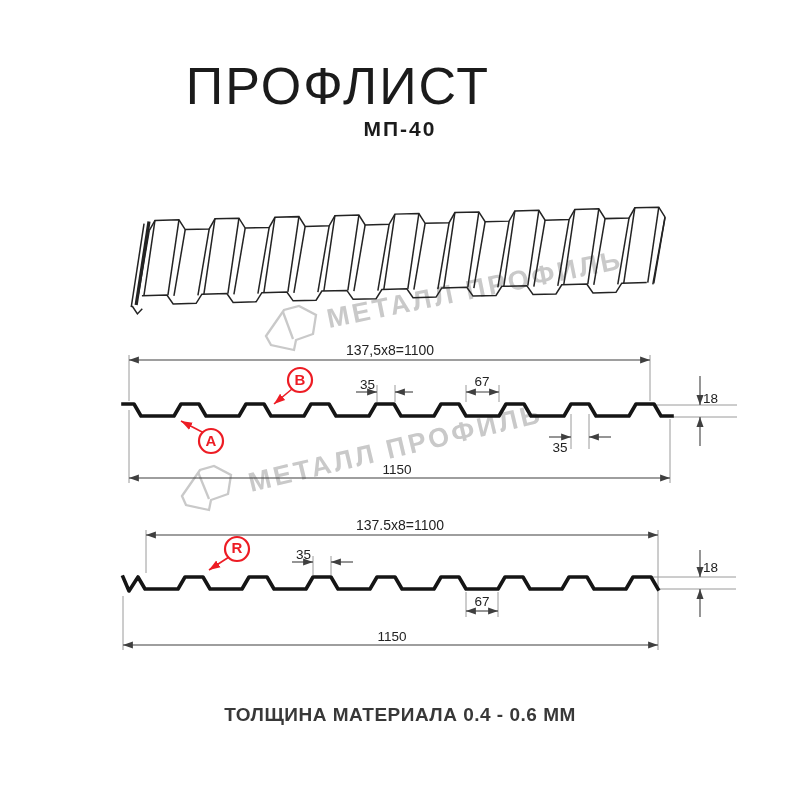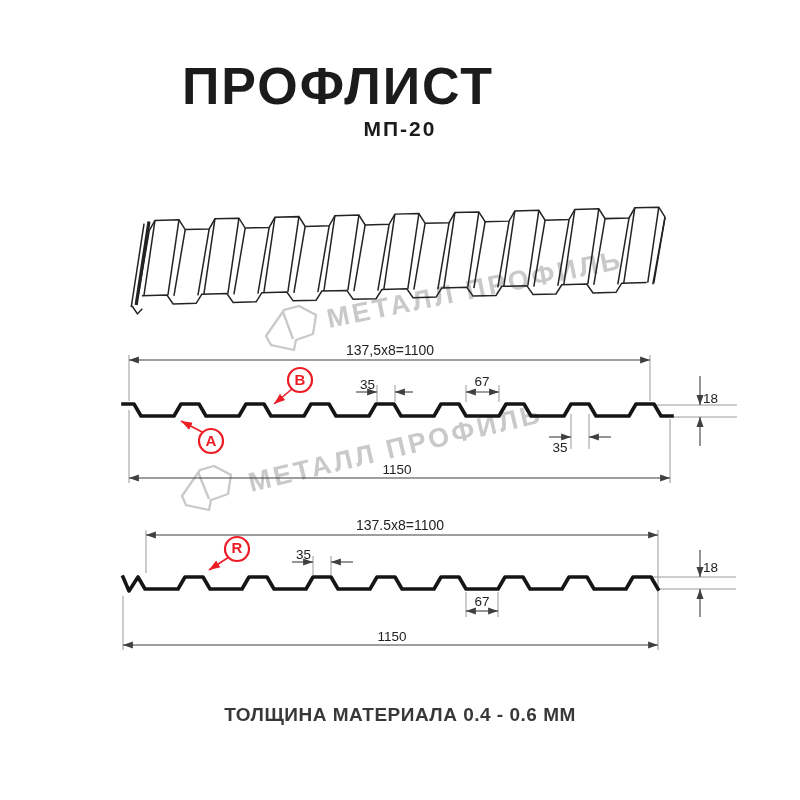--- a/index.html
+++ b/index.html
@@ -1,19 +1,19 @@
 <!DOCTYPE html>
 <html><head>
 <meta charset="utf-8">
 <style>
   html,body{margin:0;padding:0;background:#ffffff;}
   .page{position:relative;width:800px;height:800px;background:#ffffff;overflow:hidden;
         font-family:"Liberation Sans",sans-serif;}
   .title{position:absolute;top:56px;left:0;width:676px;text-align:center;
-         font-size:52px;font-weight:bold;letter-spacing:2px;color:#1b1b1b;}
+         font-size:52px;font-weight:normal;letter-spacing:2px;color:#1b1b1b;}
   .subtitle{position:absolute;top:117px;left:0;width:800px;text-align:center;
             font-size:21px;font-weight:600;letter-spacing:2px;color:#1b1b1b;}
   .footer{position:absolute;top:704px;left:0;width:800px;text-align:center;
           font-size:19px;font-weight:700;letter-spacing:0.5px;color:#383838;}
   svg{position:absolute;top:0;left:0;}
   .wm-text{font-size:27px;font-weight:bold;letter-spacing:3px;fill:#c9c9c9;}
   .wm-shape{stroke:#c9c9c9;stroke-width:2.3;fill:none;stroke-linejoin:miter;}
   .sheet{stroke:#232323;stroke-width:1.5;fill:none;}
   .profile{stroke:#151515;stroke-width:3.6;fill:none;stroke-linejoin:round;stroke-linecap:square;}
   .ext{stroke:#9a9a9a;stroke-width:1;fill:none;}
@@ -23,21 +23,21 @@
   .red-lbl circle{stroke:#ed1c24;stroke-width:2.2;fill:#ffffff;}
   .red-lbl text{fill:#ed1c24;font-size:15px;font-weight:600;}
   .red-lbl line{stroke:#ed1c24;stroke-width:1.6;}
 </style>
 </head>
 <body>
 
 <div class="page">
 
   <div class="title">ПРОФЛИСТ</div>
-  <div class="subtitle">МП-20</div>
+  <div class="subtitle">МП-40</div>
 
   <svg width="800" height="800" viewBox="0 0 800 800">
 
     <defs>
       <marker id="ar" viewBox="0 0 10 8" refX="9" refY="4" markerWidth="10" markerHeight="8" orient="auto-start-reverse">
         <path d="M0,0.8 L9,4 L0,7.2 z" fill="#3f3f3f"></path>
       </marker>
       <marker id="arr" viewBox="0 0 8 7" refX="7" refY="3.5" markerWidth="8" markerHeight="7" orient="auto">
         <path d="M0,1 L7,3.5 L0,6 z" fill="#ed1c24"></path>
       </marker>

